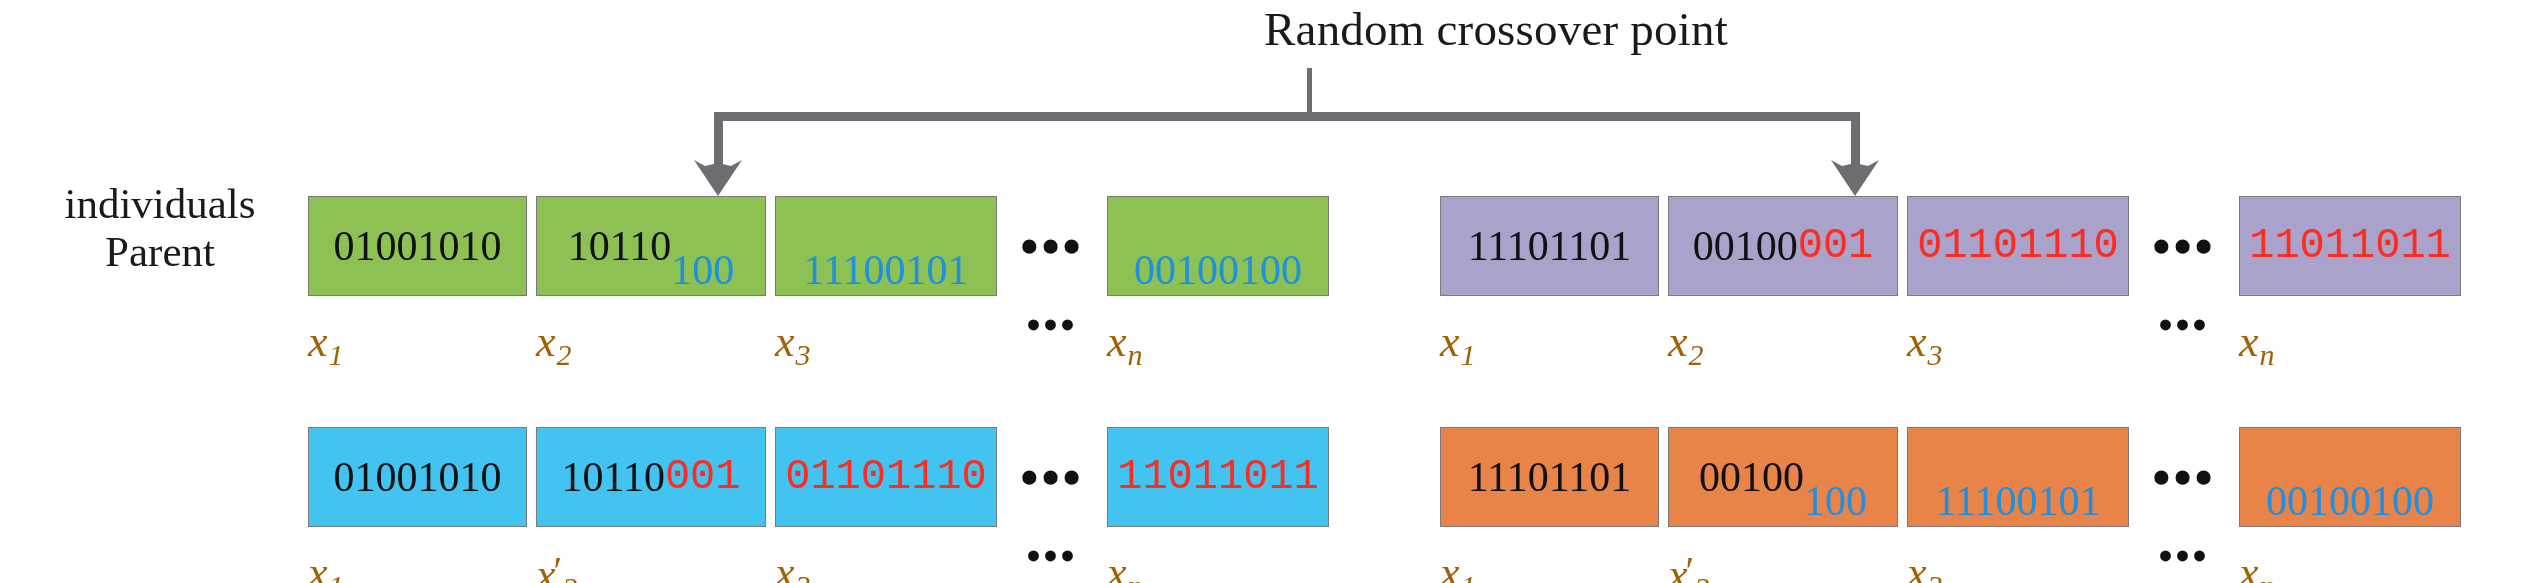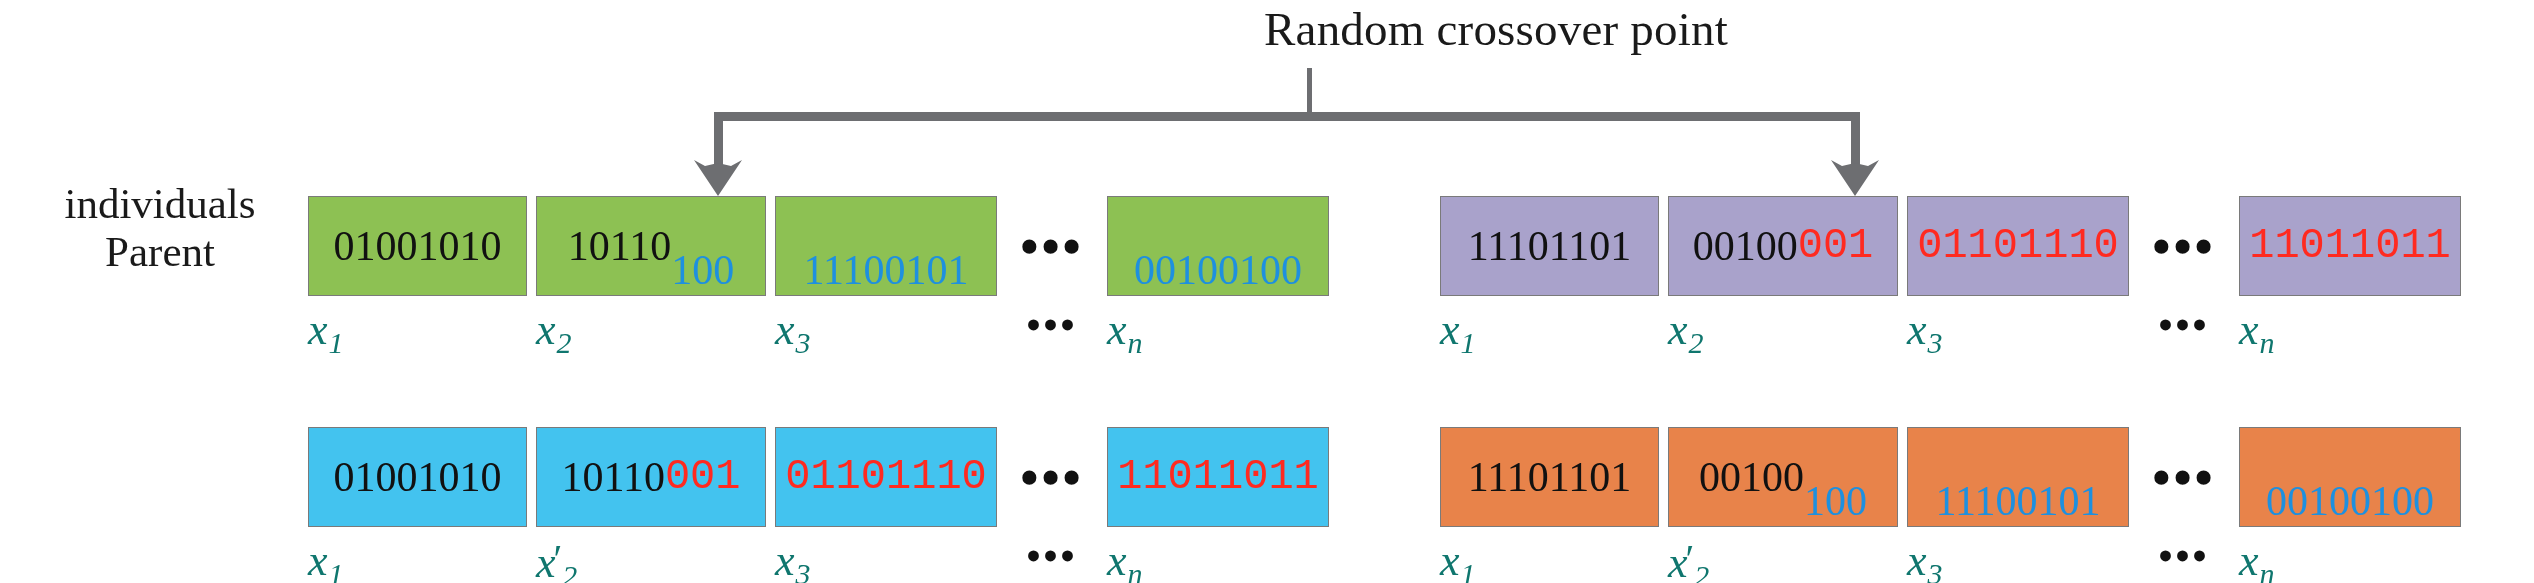--- a/index.html
+++ b/index.html
@@ -109,24 +109,24 @@
     width: 92px;
     text-align: center;
     font-size: 40px;
     color: #111111;
     letter-spacing: 3px;
     font-weight: bold;
     margin-top: 6px;
   }
 
   .var-label {
-    margin-top: 8px;
+    margin-top: 20px;
     font-size: 44px;
     font-style: italic;
-    color: #0f766e;
+    color: #a16207;
     white-space: nowrap;
     font-family: "Liberation Serif", "DejaVu Serif", serif;
   }
   .var-label .sub {
     font-size: 30px;
     font-style: italic;
     vertical-align: -0.30em;
     margin-left: 1px;
   }
   .var-label .prime {

